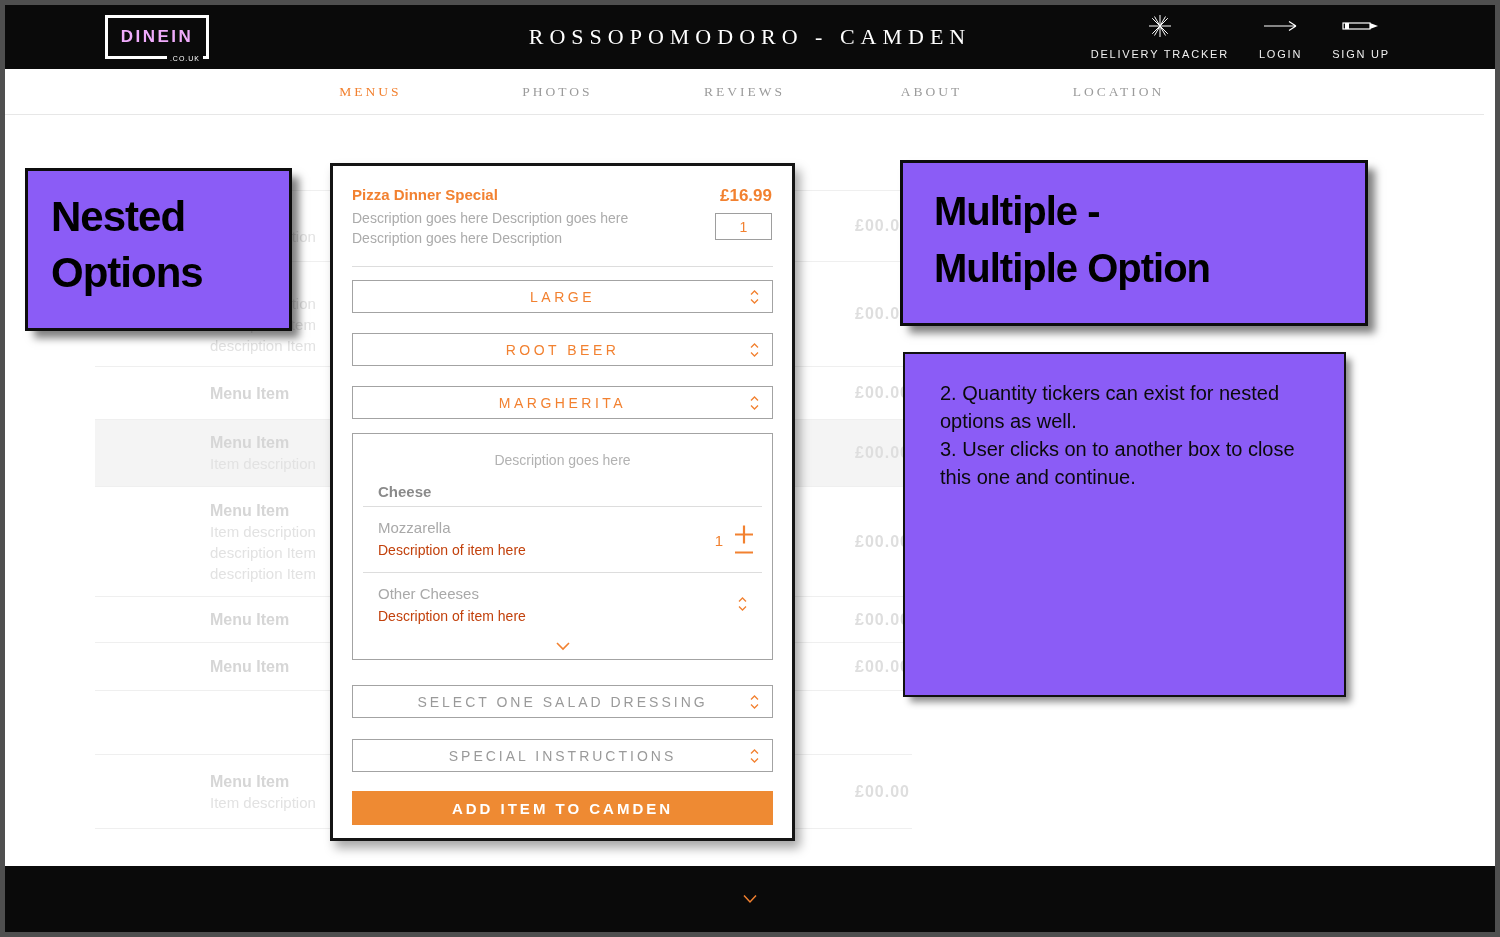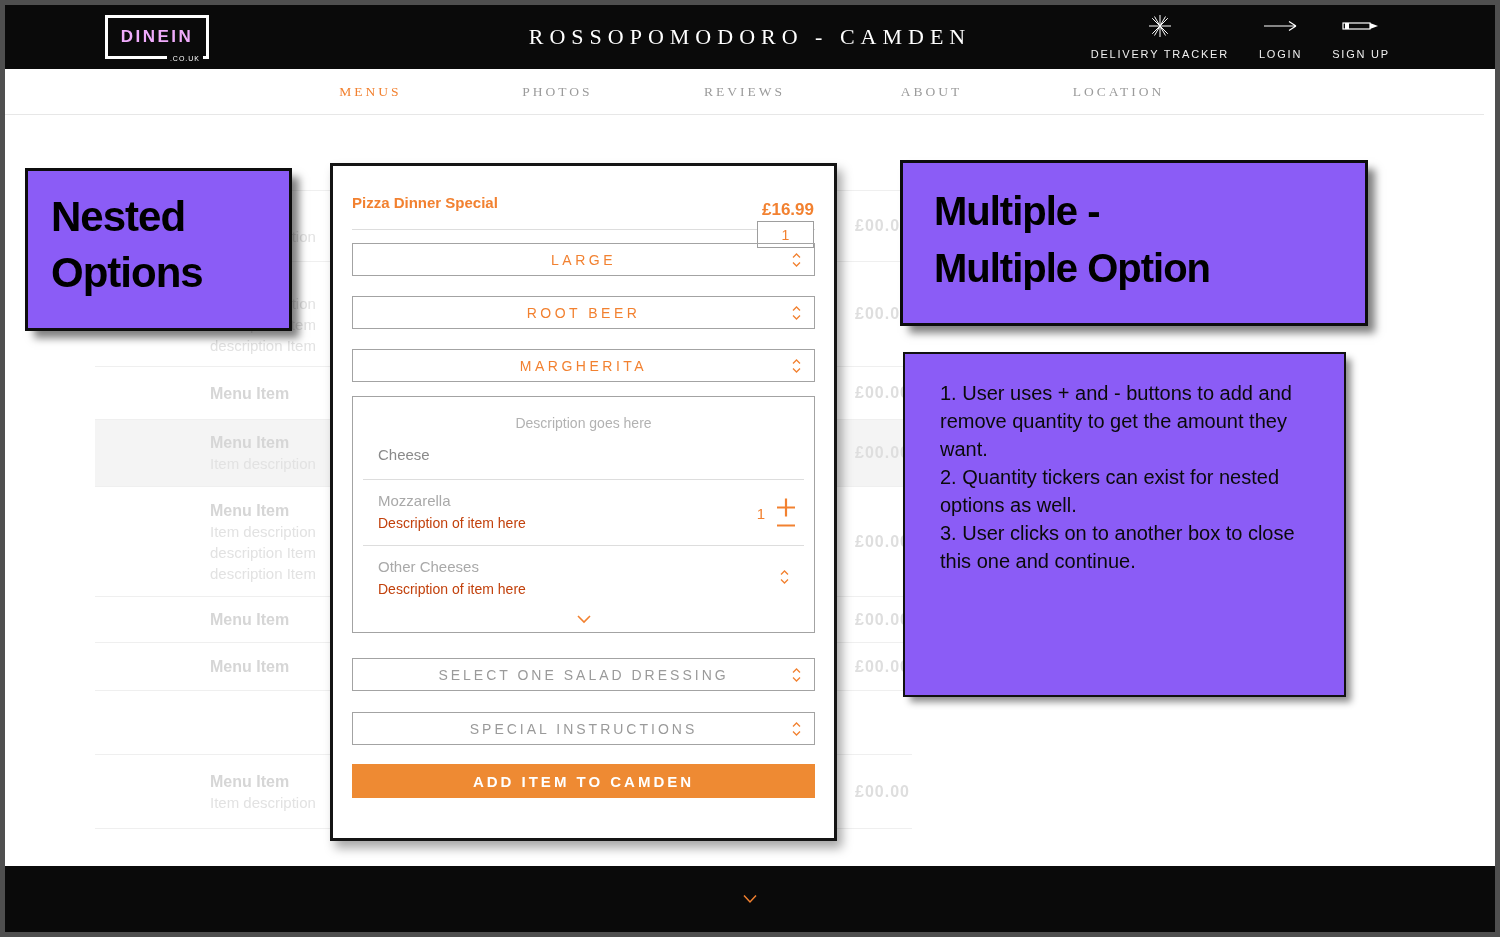--- a/index.html
+++ b/index.html
@@ -29,40 +29,40 @@
   .m-row { position:absolute; left:0; width:817px; border-bottom:1px solid #efefef;
     display:flex; flex-direction:column; justify-content:center; padding-left:115px; cursor:pointer; }
   .m-row.first { border-top:1px solid #efefef; }
   .m-row.highlight { background:#f4f4f4; }
   .row-title { font-size:16px; font-weight:700; color:#d6d6d6; line-height:21px; }
   .row-desc  { font-size:15px; color:#e2e2e2; line-height:21px; width:122px; }
   .row-price { position:absolute; right:2px; top:50%; transform:translateY(-50%); font-size:16px; font-weight:700; color:#dedede; letter-spacing:1px; }
   .m-gap { position:absolute; left:0; width:817px; border-bottom:1px solid #efefef; }
 
   
-  .modal { position:absolute; left:330px; top:163px; width:507px; height:678px; background:#fff; border:3px solid #141414;
-    box-shadow:5px 7px 10px rgba(0,0,0,0.35); z-index:10; padding:28px 19px 0 19px; }
+  .modal { position:absolute; left:330px; top:163px; width:465px; height:678px; background:#fff; border:3px solid #141414;
+    box-shadow:5px 7px 10px rgba(0,0,0,0.35); z-index:10; padding:20px 19px 0 19px; }
   .modal-head { position:relative; }
   .item-name { color:#f28130; font-size:15px; font-weight:700; }
   .item-desc { color:#ababab; font-size:14px; line-height:20px; width:290px; margin-top:5px; }
-  .item-price { position:absolute; right:1px; top:6px; color:#f28130; font-size:17px; font-weight:700; }
+  .item-price { position:absolute; right:1px; top:0; color:#f28130; font-size:17px; font-weight:700; }
   .qty-input { position:absolute; right:1px; top:27px; width:57px; height:27px; border:1.5px solid #9e9e9e;
     text-align:center; color:#f28130; font-size:14px; font-family:"Liberation Sans", sans-serif; background:#fff; }
   .modal-divider { border:none; border-top:1px solid #ddd; margin-top:18px; }
 
   .opt-select { position:relative; height:33px; border:1.5px solid #a3a3a3; display:flex; align-items:center; justify-content:center; cursor:pointer; }
   .opt-select .sel-label { font-size:14px; letter-spacing:3.5px; color:#f28130; }
   .opt-select.gray .sel-label { color:#9a9a9a; letter-spacing:3px; }
   .sel-chevrons { position:absolute; right:12px; top:50%; transform:translateY(-50%); display:flex; }
   .mt13 { margin-top:13px; } .mt20 { margin-top:20px; } .mt25 { margin-top:25px; } .mt21 { margin-top:21px; }
 
   .group-box { border:1.5px solid #a3a3a3; margin-top:14px; padding:14px 0 4px 0; }
   .group-title { text-align:center; color:#9a9a9a; font-size:15px; letter-spacing:4px; }
   .group-sub { text-align:center; color:#b2b2b2; font-size:14px; margin-top:4px; }
-  .group-cat { color:#8a8a8a; font-size:15px; font-weight:400; margin:15px 0 16px 25px; }
+  .group-cat { color:#8a8a8a; font-size:15px; font-weight:700; margin:15px 0 6px 25px; }
   .group-sep { border:none; border-top:1px solid #ddd; margin:0 10px; }
   .group-item { position:relative; padding:10px 14px 11px 25px; }
   .gi-name { color:#a9a9a9; font-size:15px; line-height:22px; }
   .gi-desc { color:#c2410c; font-size:14px; line-height:22px; }
   .stepper { position:absolute; right:16px; top:50%; transform:translateY(-50%); display:flex; align-items:center; gap:9px; }
   .stepper .sq { color:#f28130; font-size:15px; }
   .step-col { display:flex; flex-direction:column; align-items:center; gap:5px; }
   .gi-chevrons { position:absolute; right:24px; top:50%; transform:translateY(-50%); }
   .group-more { display:flex; justify-content:center; padding:3px 0 4px 0; cursor:pointer; }
 
@@ -128,20 +128,21 @@
     <div class="m-row" style="top:755px;height:74px">
       <div class="row-title">Menu Item</div>
       <div class="row-desc">Item description</div>
       <div class="row-price">£00.00</div>
     </div>
   </div>
 
   <div class="modal">
     <div class="modal-head">
       <div class="item-name">Pizza Dinner Special</div>
+      <div class="item-desc">Description goes here Description goes here Description goes here Description</div>
       <div class="item-price">£16.99</div>
       <input class="qty-input" readonly="" value="1" style="">
     </div>
     <hr class="modal-divider">
 
     <div class="opt-select mt13">
       <span class="sel-label">LARGE</span>
       <span class="sel-chevrons">
         <svg width="11" height="17" viewBox="0 0 11 17">
             <path d="M2 6 L5.5 2.5 L9 6 M2 11 L5.5 14.5 L9 11" stroke="#f28130" stroke-width="1.3" fill="none"></path>
@@ -278,21 +279,20 @@
 
   <div class="ann ann-left">
     <div class="ann-title">Nested</div>
     <div class="ann-title">Options</div>
   </div>
   <div class="ann ann-right">
     <div class="ann-title">Multiple -</div>
     <div class="ann-title">Multiple Option</div>
   </div>
   <div class="ann ann-notes">
-    <p>1. User uses + and - buttons to add and remove quantity to get the amount they want.</p>
     <p>2. Quantity tickers can exist for nested options as well.</p>
     <p>3. User clicks on to another box to close this one and continue.</p>
   </div>
 
   <div class="footer">
     <span class="chev">
       <svg width="16" height="10" viewBox="0 0 16 10">
           <path d="M2 1.5 L8 8 L14 1.5" stroke="#f28130" stroke-width="1.5" fill="none"></path>
         </svg>
     </span>

